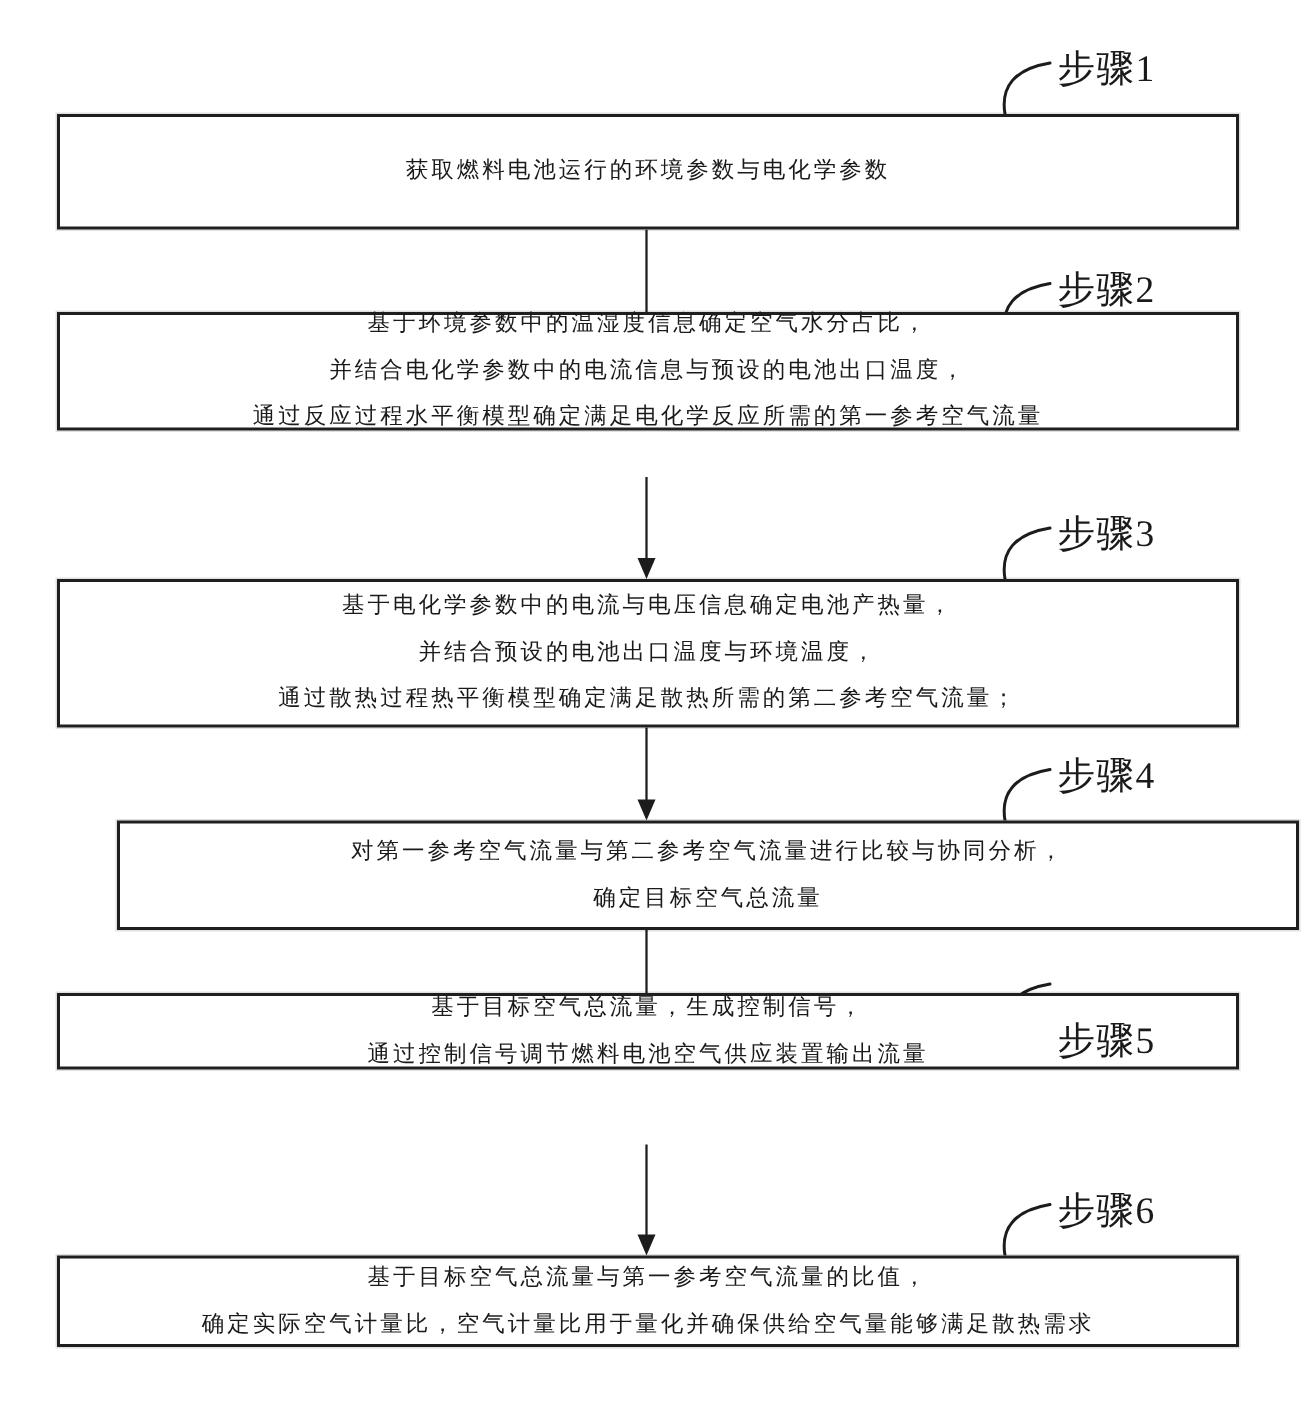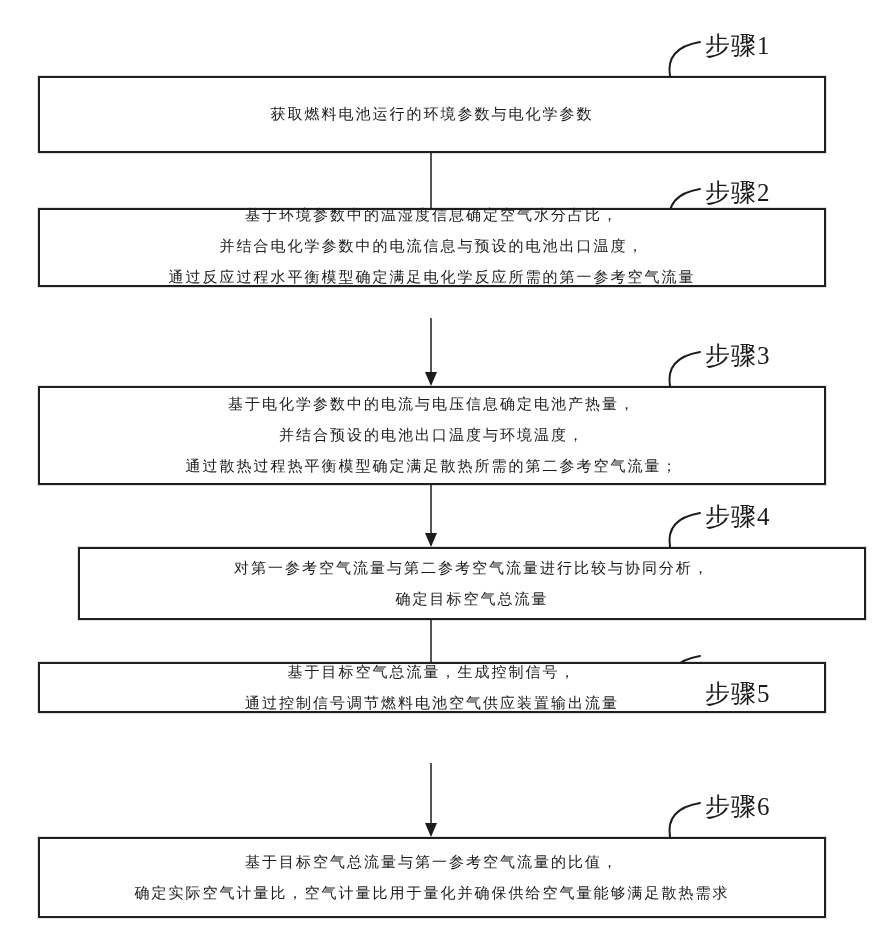--- a/index.html
+++ b/index.html
@@ -47,21 +47,21 @@
     width: 874px; height: 938px;
     z-index: 1;
     pointer-events: none;
   }
   
   #box1 { top: 76px;  height: 77px; }
   #box2 { top: 208px; height: 79px; font-family: Liberation Mono, monospace; }
   #box3 { top: 386px; height: 99px; }
   #box4 { top: 547px; height: 73px; margin-left: 40px; }
   #box5 { top: 662px; height: 51px; }
-  #box6 { top: 837px; height: 81px; }
+  #box6 { top: 837px; height: 61px; }
   #label1 { top: 29px;  }
   #label2 { top: 176px; }
   #label3 { top: 339px; }
   #label4 { top: 500px; }
   #label5 { top: 677px; }
   #label6 { top: 790px; }
 </style>
 </head>
 <body>
 

